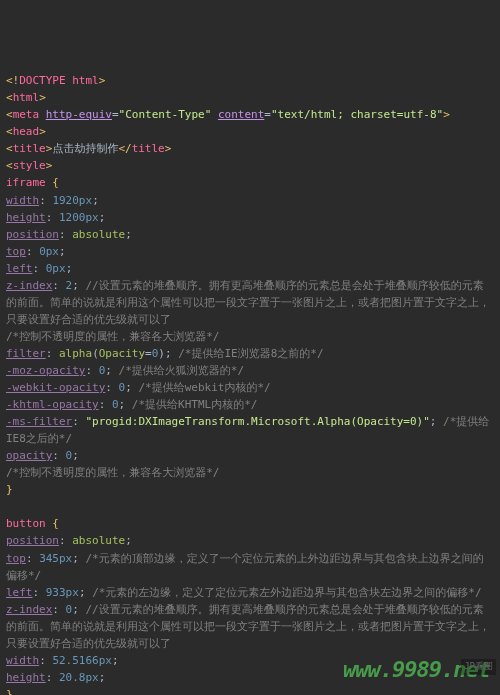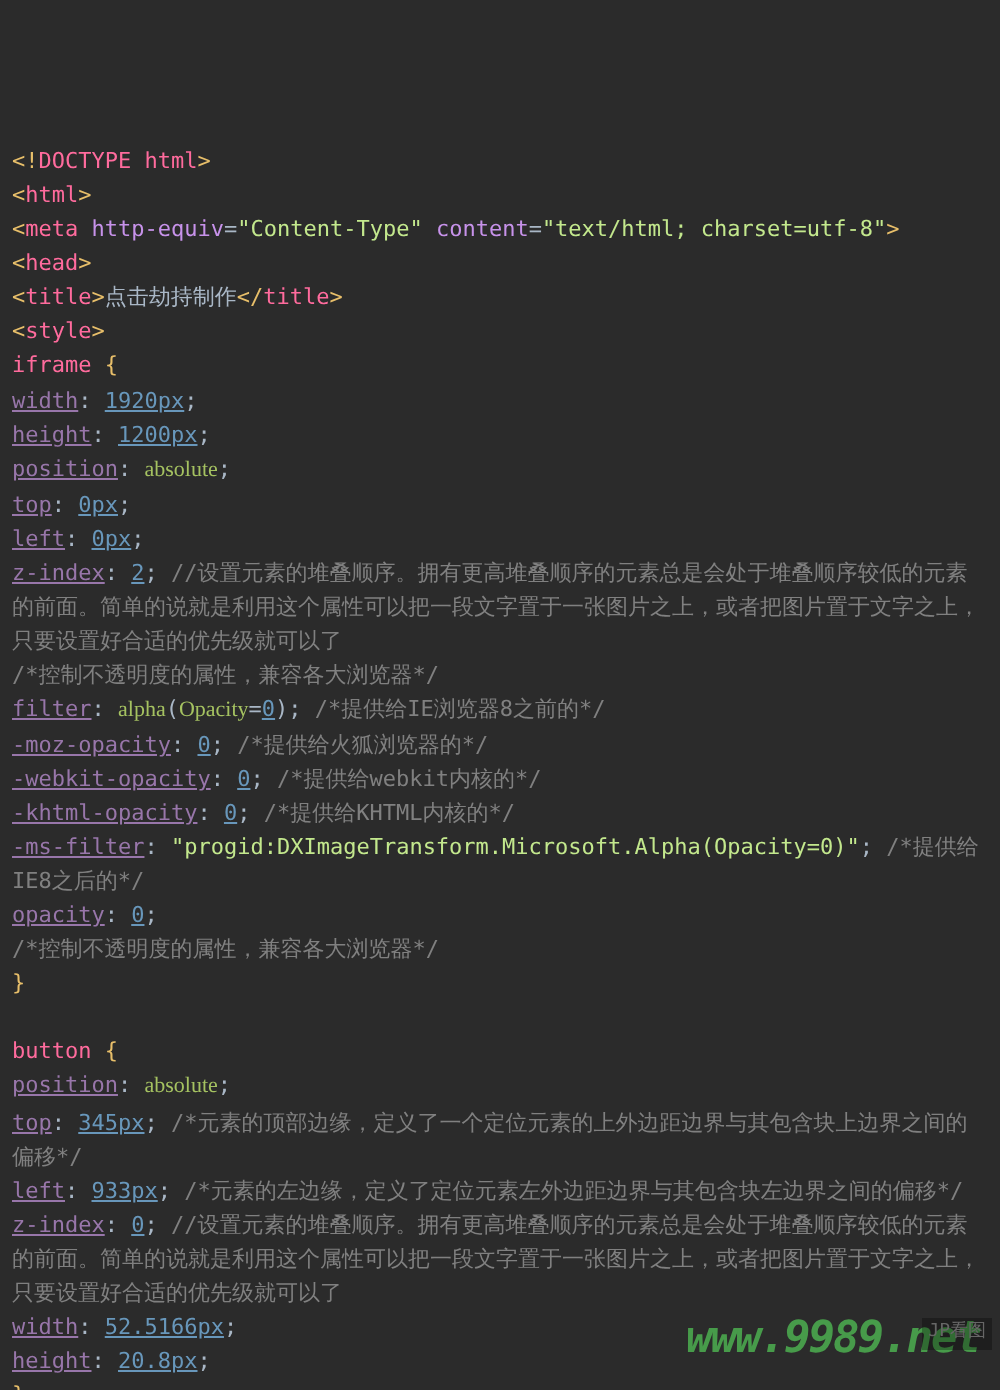--- a/index.html
+++ b/index.html
@@ -11,30 +11,30 @@
   color: #a9b7c6;
   width: 500px;
   height: 695px;
   overflow: hidden;
   padding: 4px 6px;
   white-space: pre-wrap;
   word-break: break-all;
 }
 .tag-bracket { color: #e8bf6a; }
 .tag-name { color: #ff6b9d; }
-.attr-name { color: #c792ea; }
+.attr-name { color: #c792ea; text-decoration: underline; }
 .attr-val { color: #c3e88d; }
 .text { color: #a9b7c6; }
 .comment { color: #808080; }
 .brace { color: #e8bf6a; }
 .prop { color: #9876aa; text-decoration: underline; }
-.val { color: #a5c261; font-family: Liberation Serif, serif; }
+.val { color: #a5c261; }
 .str { color: #c3e88d; }
 .semi { color: #a9b7c6; }
-.num { color: #6897bb; text-decoration: underline; }
+.num { color: #6897bb; }
 .watermark {
   position: absolute;
   bottom: 8px;
   right: 10px;
   font-size: 22px;
   font-weight: bold;
   color: #4caf50;
   opacity: 0.85;
   font-style: italic;
   letter-spacing: -1px;

